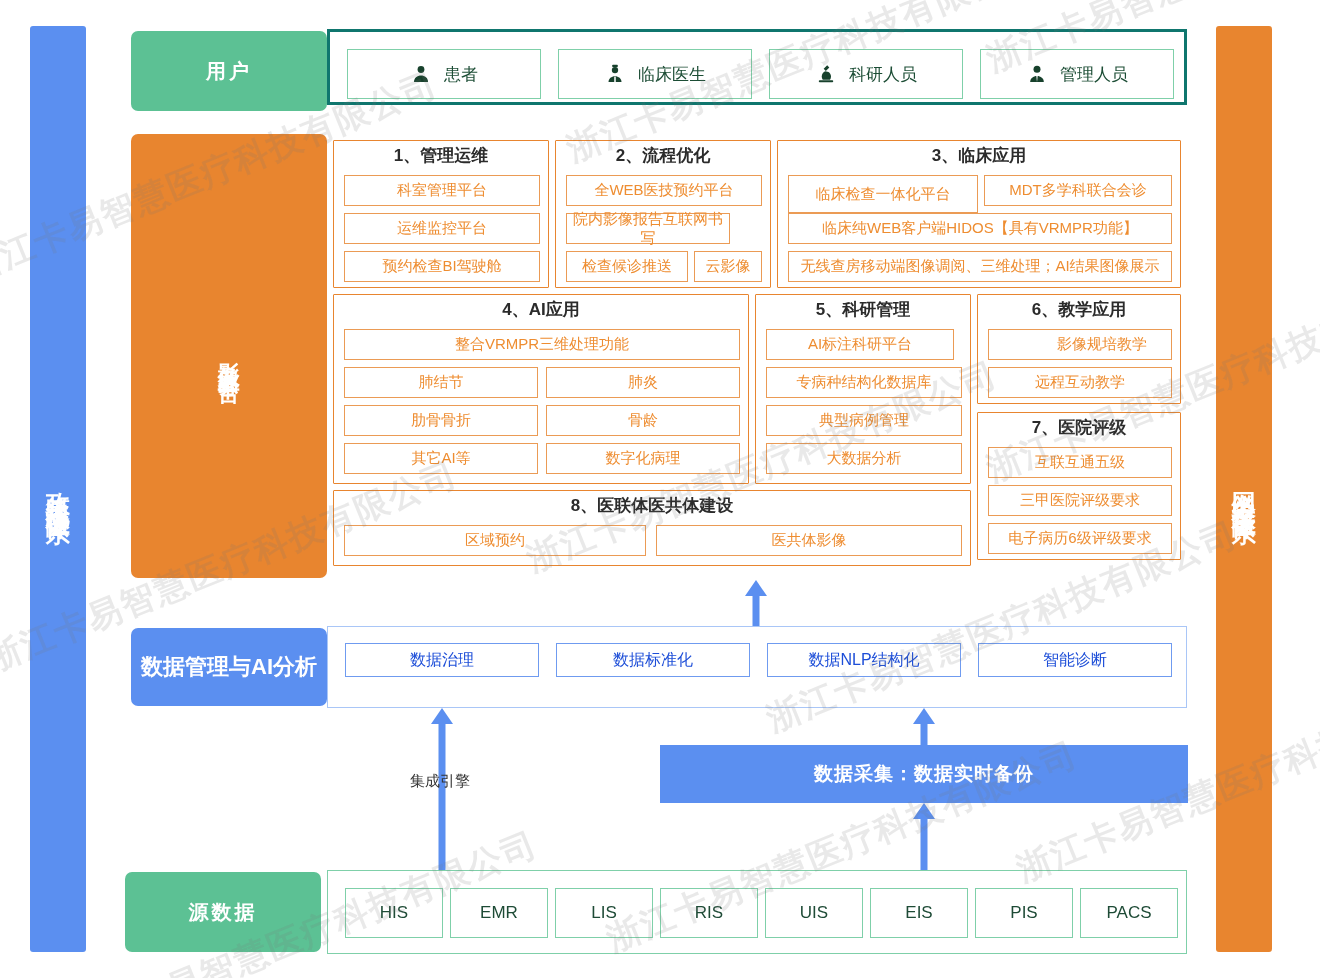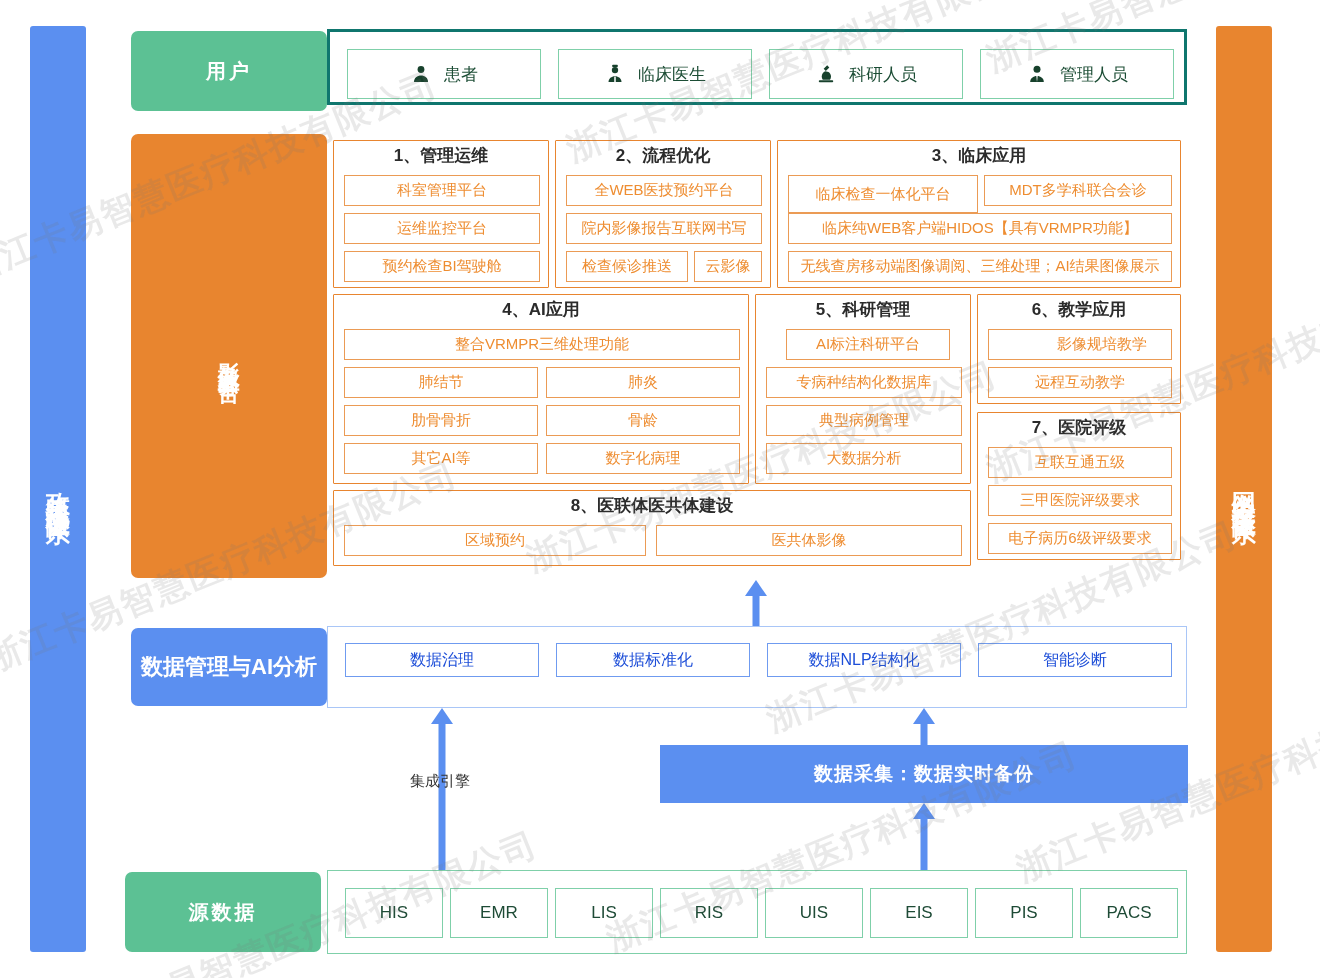--- a/index.html
+++ b/index.html
@@ -213,21 +213,21 @@
     <div class="grp" style="left:6px;top:6px;width:216px;height:148px;">
       <div class="grp-title">1、管理运维</div>
       <div class="cell" style="left:10px;top:34px;width:196px;height:31px;">科室管理平台</div>
       <div class="cell" style="left:10px;top:72px;width:196px;height:31px;">运维监控平台</div>
       <div class="cell" style="left:10px;top:110px;width:196px;height:31px;">预约检查BI驾驶舱</div>
     </div>
 
     <div class="grp" style="left:228px;top:6px;width:216px;height:148px;">
       <div class="grp-title">2、流程优化</div>
       <div class="cell" style="left:10px;top:34px;width:196px;height:31px;">全WEB医技预约平台</div>
-      <div class="cell" style="left:10px;top:72px;width:196px;height:31px;">院内影像报告互联网书写</div>
+      <div class="cell" style="left:10px;top:72px;width:164px;height:31px;">院内影像报告互联网书写</div>
       <div class="cell" style="left:10px;top:110px;width:122px;height:31px;">检查候诊推送</div>
       <div class="cell" style="left:138px;top:110px;width:68px;height:31px;">云影像</div>
     </div>
 
     <div class="grp" style="left:450px;top:6px;width:404px;height:148px;">
       <div class="grp-title">3、临床应用</div>
       <div class="cell" style="left:10px;top:34px;width:190px;height:38px;">临床检查一体化平台</div>
       <div class="cell" style="left:206px;top:34px;width:188px;height:31px;">MDT多学科联合会诊</div>
       <div class="cell" style="left:10px;top:72px;width:384px;height:31px;">临床纯WEB客户端HIDOS【具有VRMPR功能】</div>
       <div class="cell" style="left:10px;top:110px;width:384px;height:31px;">无线查房移动端图像调阅、三维处理；AI结果图像展示</div>
@@ -239,21 +239,21 @@
       <div class="cell" style="left:10px;top:72px;width:194px;height:31px;">肺结节</div>
       <div class="cell" style="left:212px;top:72px;width:194px;height:31px;">肺炎</div>
       <div class="cell" style="left:10px;top:110px;width:194px;height:31px;">肋骨骨折</div>
       <div class="cell" style="left:212px;top:110px;width:194px;height:31px;">骨龄</div>
       <div class="cell" style="left:10px;top:148px;width:194px;height:31px;">其它AI等</div>
       <div class="cell" style="left:212px;top:148px;width:194px;height:31px;">数字化病理</div>
     </div>
 
     <div class="grp" style="left:428px;top:160px;width:216px;height:190px;">
       <div class="grp-title">5、科研管理</div>
-      <div class="cell" style="left:10px;top:34px;width:164px;height:31px;margin-left:20px;">AI标注科研平台</div>
+      <div class="cell" style="left:10px;top:34px;width:188px;height:31px;">AI标注科研平台</div>
       <div class="cell" style="left:10px;top:72px;width:196px;height:31px;">专病种结构化数据库</div>
       <div class="cell" style="left:10px;top:110px;width:196px;height:31px;">典型病例管理</div>
       <div class="cell" style="left:10px;top:148px;width:196px;height:31px;">大数据分析</div>
     </div>
 
     <div class="grp" style="left:650px;top:160px;width:204px;height:110px;">
       <div class="grp-title">6、教学应用</div>
       <div class="cell" style="left:10px;top:34px;width:184px;height:31px;padding-left:44px;">影像规培教学</div>
       <div class="cell" style="left:10px;top:72px;width:184px;height:31px;">远程互动教学</div>
     </div>

